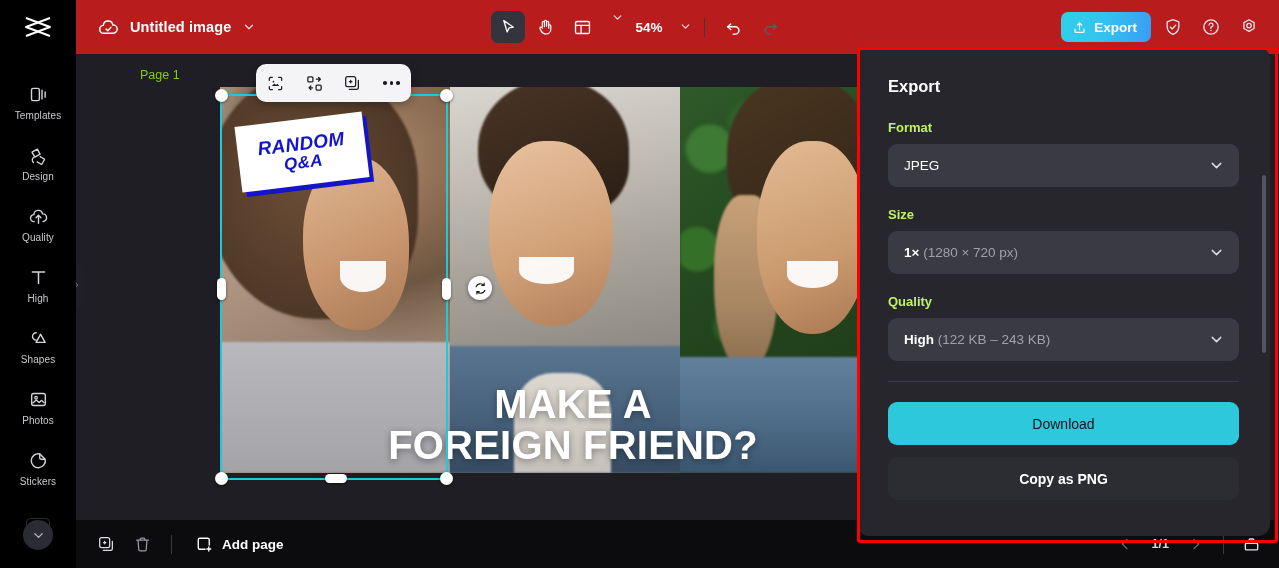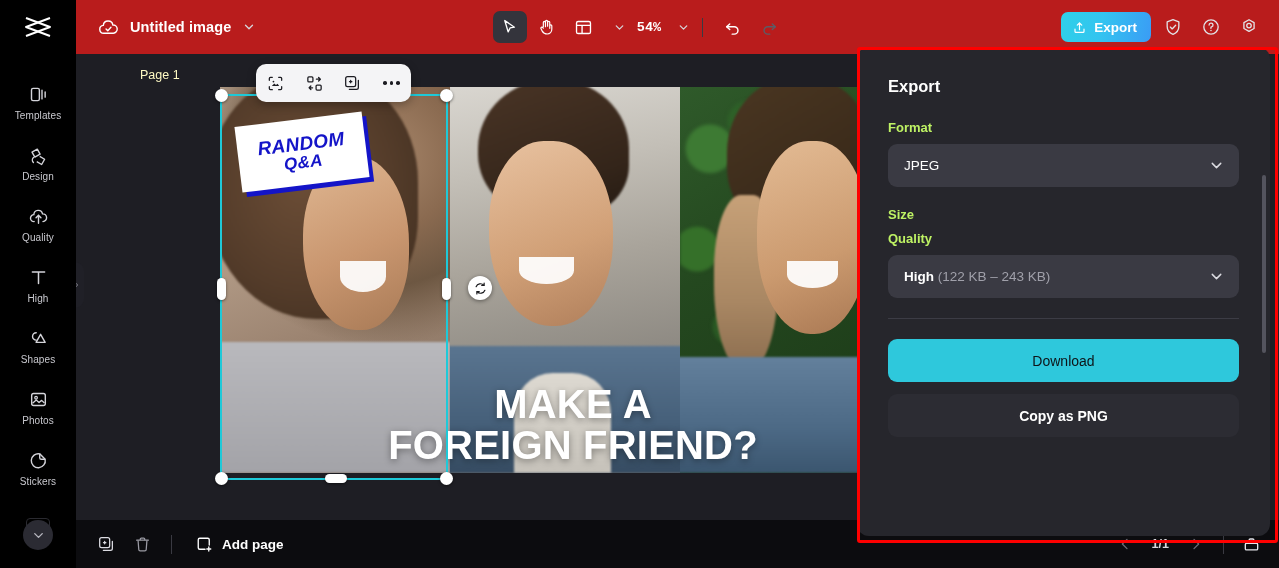--- a/index.html
+++ b/index.html
@@ -31,21 +31,21 @@
     display:flex; align-items:center; justify-content:center; gap:3px;
     pointer-events:none;
   }
   .tools-center > *{ pointer-events:auto; }
   .tbtn{
     width:34px; height:32px; border-radius:7px; display:flex;
     align-items:center; justify-content:center; background:transparent;
     border:none; cursor:pointer;
   }
   .tbtn.active{ background:#34343c; }
-  .tgroup{ display:flex; align-items:center; gap:12px;font-family:Liberation Mono, monospace; }
+  .tgroup{ display:flex; align-items:flex-start; gap:12px; }
   .zoomval{ font-size:13.5px; font-weight:700; color:#fff; padding:0 4px 0 8px; }
   .divider-v{ width:1px; height:19px; background:#3a3a42; margin:0 9px; }
 
   .tools-right{
     position:absolute; right:14px; top:0; height:54px;
     display:flex; align-items:center; gap:5px;
   }
   .export-btn{
     height:30px; padding:0 14px 0 11px; border-radius:7px;
     background:linear-gradient(100deg,#2fd0e8 0%,#33c4f0 45%,#3a9cf5 100%);
@@ -85,21 +85,21 @@
     background:#202027; border-radius:0 9px 9px 0; z-index:28;
     display:flex; align-items:center; justify-content:center; cursor:pointer;
   }
 
   
   .canvas-area{
     position:absolute; left:76px; top:54px; width:1203px; height:466px;
     background:#1e1e24; overflow:hidden;
   }
   .page-label{
-    position:absolute; left:140px; top:68px; font-size:12.5px; color:#fef9c3;
+    position:absolute; left:140px; top:68px; font-size:12.5px; color:#84cc16;
     z-index:5;
   }
 
   .artboard{
     position:absolute; left:144px; top:33px; width:674px; height:386px;
     display:flex; background:#000; overflow:hidden;
   }
   .pane{ position:relative; height:386px; overflow:hidden; }
   .pane1{ width:230px; }
   .pane2{ width:230px; }
@@ -637,20 +637,26 @@
 
     <div class="ep-label">Format</div>
     <div class="ep-select">
       <span class="ep-sel-text">JPEG</span>
       <svg width="17" height="17" viewBox="0 0 24 24" fill="none">
         <path d="M6 9l6 6 6-6" stroke="#dcdce2" stroke-width="2" stroke-linecap="round" stroke-linejoin="round"></path>
       </svg>
     </div>
 
     <div class="ep-label">Size</div>
+    <div class="ep-select">
+      <span class="ep-sel-text"><b>1×</b> <em>(1280 × 720 px)</em></span>
+      <svg width="17" height="17" viewBox="0 0 24 24" fill="none">
+        <path d="M6 9l6 6 6-6" stroke="#dcdce2" stroke-width="2" stroke-linecap="round" stroke-linejoin="round"></path>
+      </svg>
+    </div>
 
     <div class="ep-label">Quality</div>
     <div class="ep-select">
       <span class="ep-sel-text"><b>High</b> <em>(122 KB – 243 KB)</em></span>
       <svg width="17" height="17" viewBox="0 0 24 24" fill="none">
         <path d="M6 9l6 6 6-6" stroke="#dcdce2" stroke-width="2" stroke-linecap="round" stroke-linejoin="round"></path>
       </svg>
     </div>
 
     <div class="ep-divider"></div>

